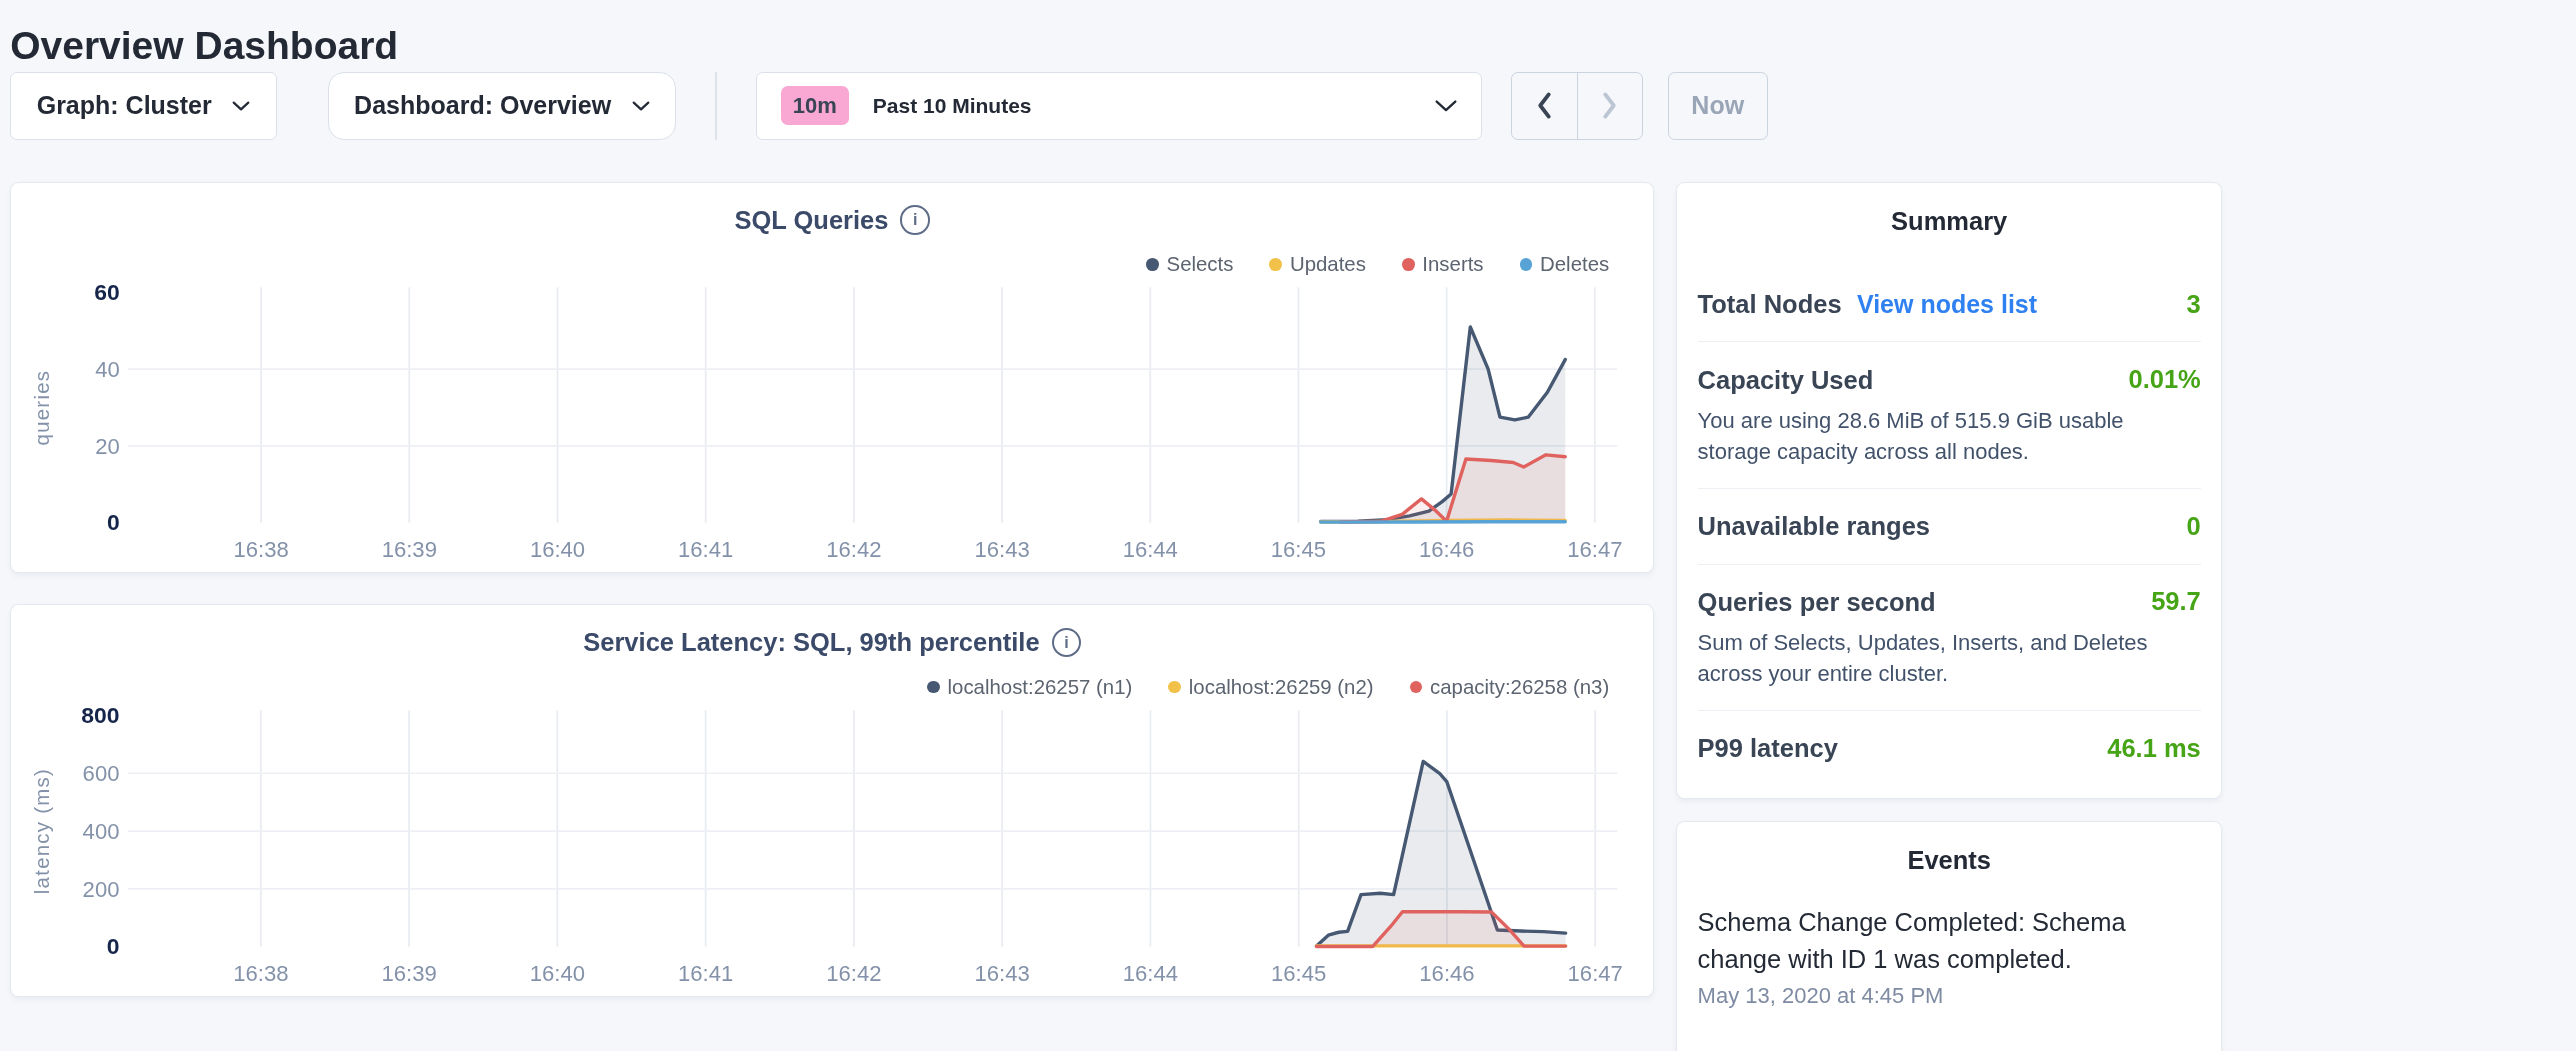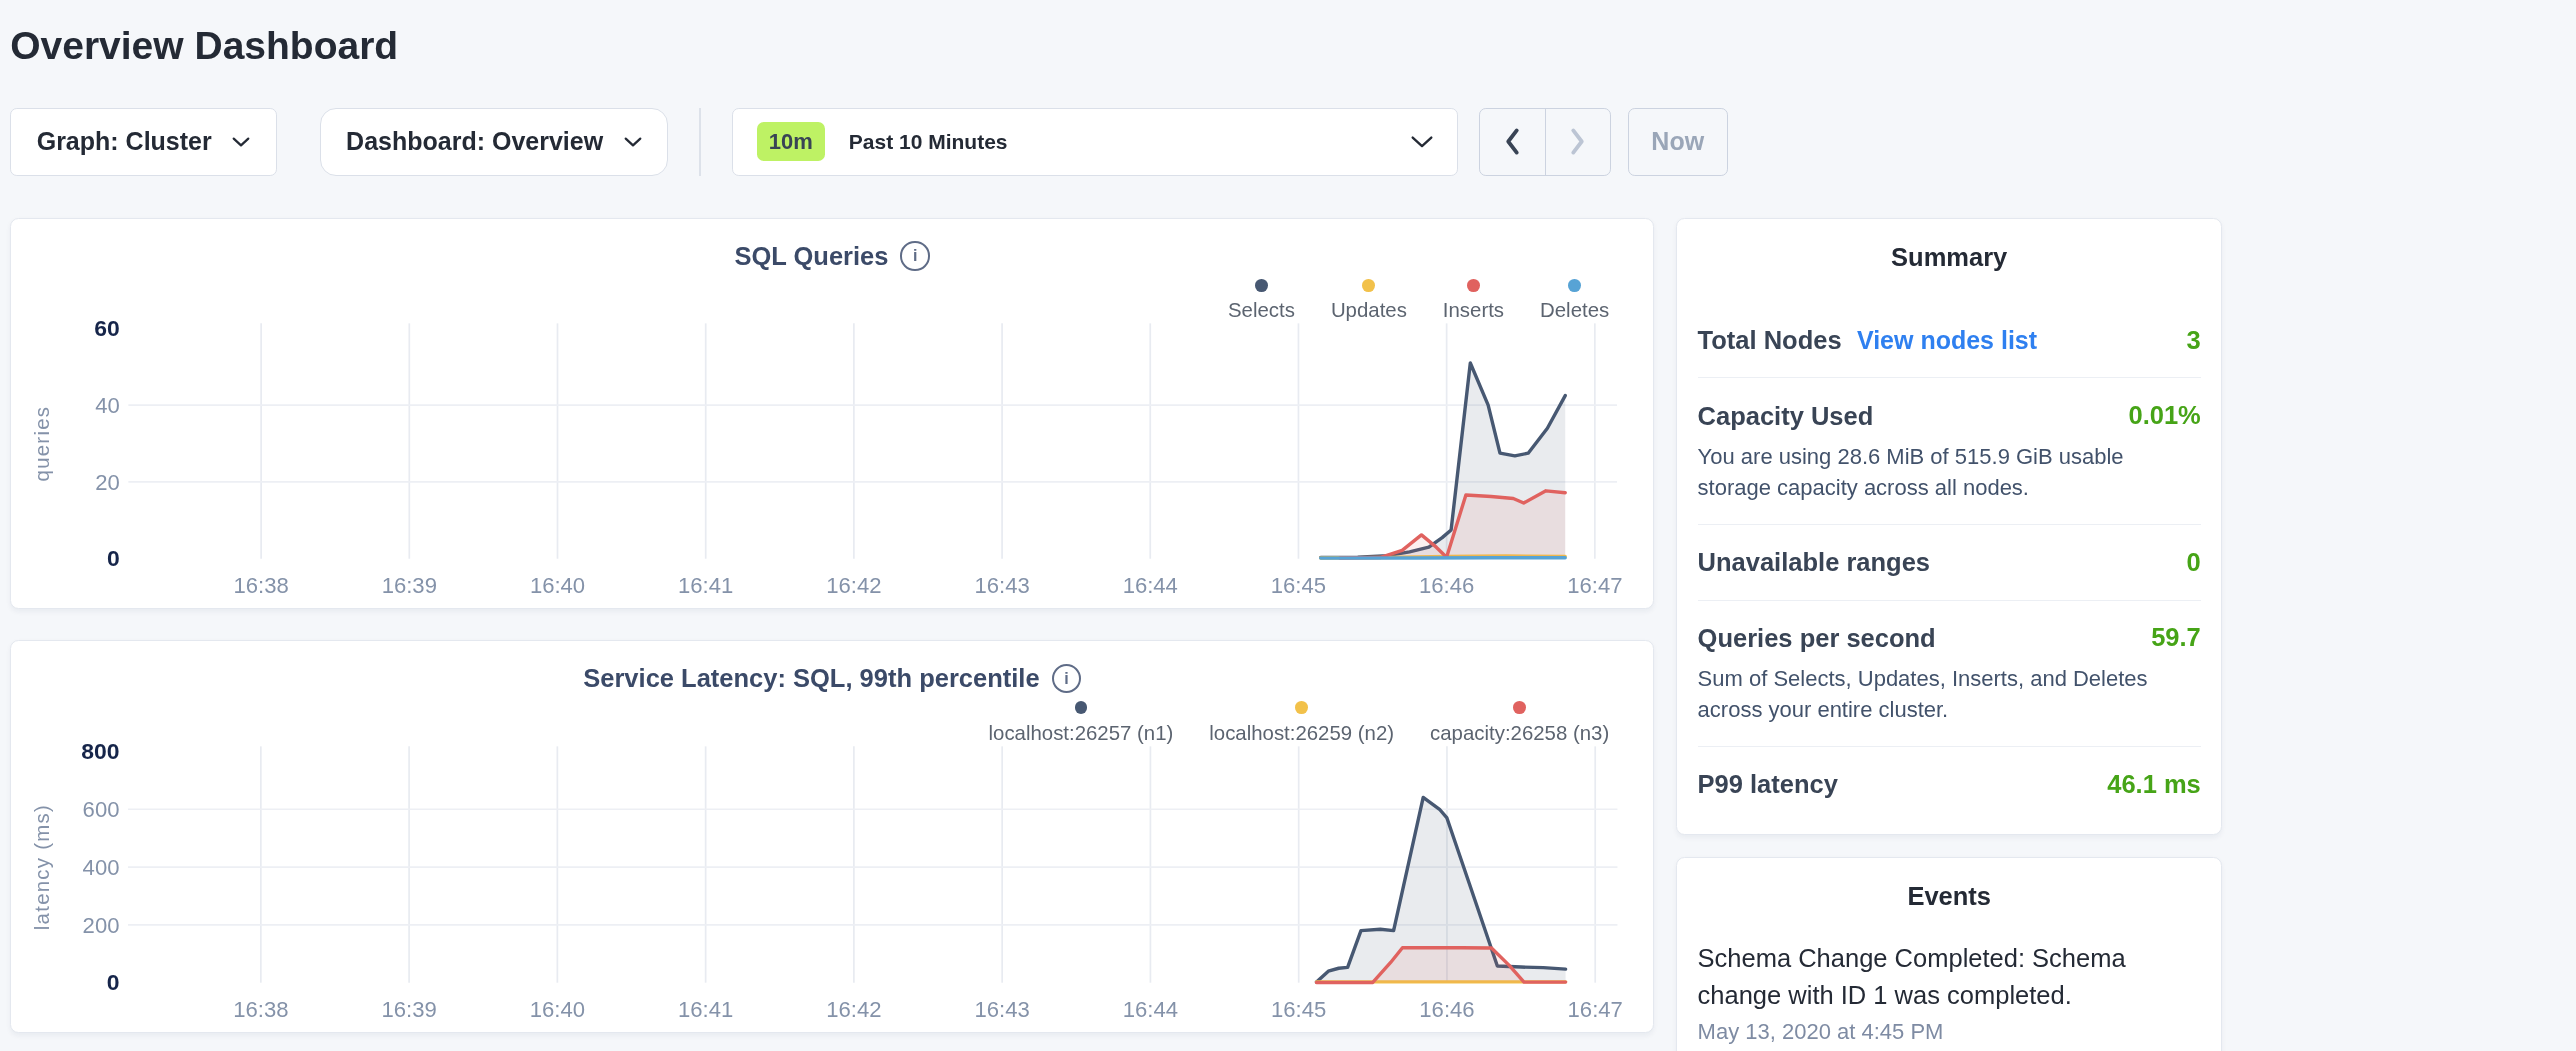--- a/index.html
+++ b/index.html
@@ -13,33 +13,33 @@
 
   
   .sidebar{width:332px;flex:none;padding-top:0;}
   .nav-item{padding:22px 0 22px 23px;font-size:24px;line-height:24px;color:#3e4a5e;cursor:pointer;}
   .nav-item.active{color:#2f80f0;font-weight:700;}
 
   
   .main{flex:1;padding:0 22px 0 10.2px;}
   .page-title{margin:18.7px 0 0;font-size:39px;font-weight:700;line-height:53px;color:#242a35;}
 
-  .controls{display:flex;align-items:center;margin-top:36px;height:68px;}
+  .controls{display:flex;align-items:center;height:68px;gap:8px;}
   .select-btn{
     height:68px;box-sizing:border-box;background:#fff;border:1.7px solid #dbe0e9;border-radius:6.8px;
     display:flex;align-items:center;gap:20.4px;padding:0 25.5px;
     font-size:25px;font-weight:700;color:#242a35;cursor:pointer;font-family:inherit;
   }
   .ml51{margin-left:43px;border-radius:16px;}
   .vdivider{width:1.7px;height:68px;background:#dde2ea;margin:0 31px;flex:none;}
   .time-selector{
     width:726px;height:68px;box-sizing:border-box;background:#fff;border:1.7px solid #dbe0e9;border-radius:6.8px;
     display:flex;align-items:center;padding:0 24px;cursor:pointer;
   }
-  .time-badge{background:#bef264;border-radius:6.8px;padding:6.8px 12px;font-size:22px;font-weight:700;color:#394455;}
+  .time-badge{background:#f9a8d4;border-radius:6.8px;padding:6.8px 12px;font-size:22px;font-weight:700;color:#394455;}
   .time-label{margin-left:24px;font-size:21px;font-weight:700;color:#242a35;}
   .chev-auto{margin-left:auto;display:flex;}
   .arrow-group{display:flex;margin-left:21px;height:68px;box-sizing:border-box;border:1.7px solid #ccd3e0;border-radius:6.8px;overflow:hidden;}
   .arrow-btn{width:65px;border:none;background:transparent;display:flex;align-items:center;justify-content:center;cursor:pointer;padding:0;}
   .arrow-btn + .arrow-btn{border-left:1.7px solid #ccd3e0;}
   .now-btn{
     margin-left:17px;width:100px;height:68px;box-sizing:border-box;border:1.7px solid #ccd3e0;border-radius:6.8px;
     background:transparent;font-size:25px;font-weight:700;color:#9aa6b8;font-family:inherit;cursor:default;
   }
 
@@ -49,21 +49,21 @@
   .charts-col{width:1644px;flex:none;}
   .chart-card{width:1644px;}
   .mt37{margin-top:31px;}
   .chart-title-row{display:flex;justify-content:center;align-items:center;gap:12px;padding-top:22px;}
   .chart-title{font-size:25.5px;font-weight:700;line-height:31px;color:#3b4a68;}
   .info-icon{
     width:25.5px;height:25.5px;flex:none;border:2.1px solid #5f6c87;border-radius:50%;
     color:#5f6c87;font-size:16px;font-weight:700;display:flex;align-items:center;justify-content:center;cursor:pointer;
   }
   .legend{display:flex;justify-content:flex-end;align-items:center;gap:36px;margin-top:18.7px;padding-right:44px;height:20.4px;}
-  .legend-item{display:flex;align-items:center;gap:7.7px;font-size:20.4px;color:#5c6470;cursor:pointer;flex-direction:column;}
+  .legend-item{display:flex;align-items:center;gap:7.7px;font-size:20.4px;color:#5c6470;cursor:pointer;}
   .dot{width:12.8px;height:12.8px;border-radius:50%;flex:none;}
   svg.chart{display:block;margin-top:3.4px;}
 
   
   .right-col{width:546px;flex:none;}
   .summary-card{padding:0 20.4px 12px;}
   .panel-title{text-align:center;font-size:25.5px;font-weight:700;line-height:29px;margin-top:24px;color:#242a35;}
   .srows{margin-top:31px;}
   .srow{padding:20.4px 0;border-top:1.7px solid #eceff4;}
   .srow.first{border-top:none;}

